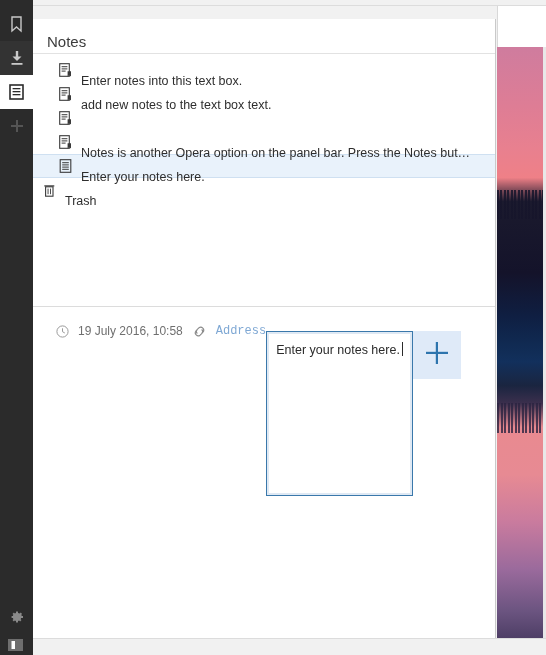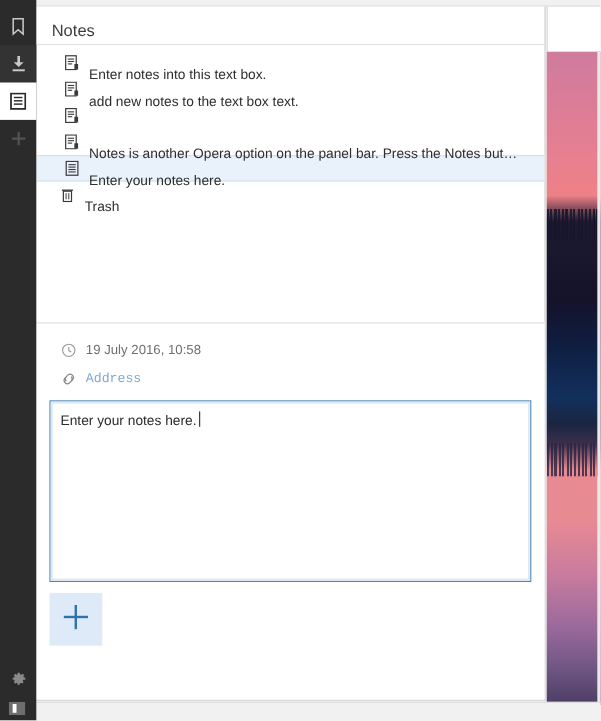--- a/index.html
+++ b/index.html
@@ -90,21 +90,21 @@
   .sb-bottom { width:33px; height:36px;
     display:flex; align-items:center; justify-content:center; }
   .sb-toggle {
     width:33px; height:18px;
     display:flex; align-items:center; justify-content:flex-start;
     padding-left:8px;
   }
 
   
   .panel {
-    position:absolute; left:33px; top:6px;
+    position:absolute; left:33px; top:19px;
     width:463px; height:631px;
     background:#ffffff;
     border-right:1px solid #c9c9c9;
     border-bottom:1px solid #c9c9c9;
     z-index:4;
     display:flex; flex-direction:column;
   }
 
   .panel-header { padding:10px 12px 0 12px; flex:0 0 auto; }
   .panel-title {
@@ -156,27 +156,27 @@
     line-height:16px;
     margin-top:22px;
   }
   .row.selected {
     background:#e9f2fb;
     border-top:1px solid #cfe0f1;
     border-bottom:1px solid #cfe0f1;
     margin-left:-24px; padding-left:48px;
     margin-right:0;
   }
-  .row.trash { padding-left:20px; }
+  .row.trash { padding-left:8px; }
 
   
   .detail {
     flex:1 1 auto; border-top:1px solid #dcdcdc;
     background:#ffffff; padding:14px 12px 0 12px;
-    display:flex; flex-direction:column;
+    display:flex; 
   }
   .meta-row {
     display:flex; align-items:center; gap:9px;
     height:20px; padding-left:10px;
   }
   .meta-row .mico { width:14px; height:14px; flex:0 0 14px;
     display:flex; align-items:center; justify-content:center; }
   .meta-date { font-size:12px; color:#6f6f6f; }
   .meta-link { font-size:12px; color:#7fa8d4; cursor:pointer;font-family:Liberation Mono, monospace; }
   .meta-gap { height:6px; }

